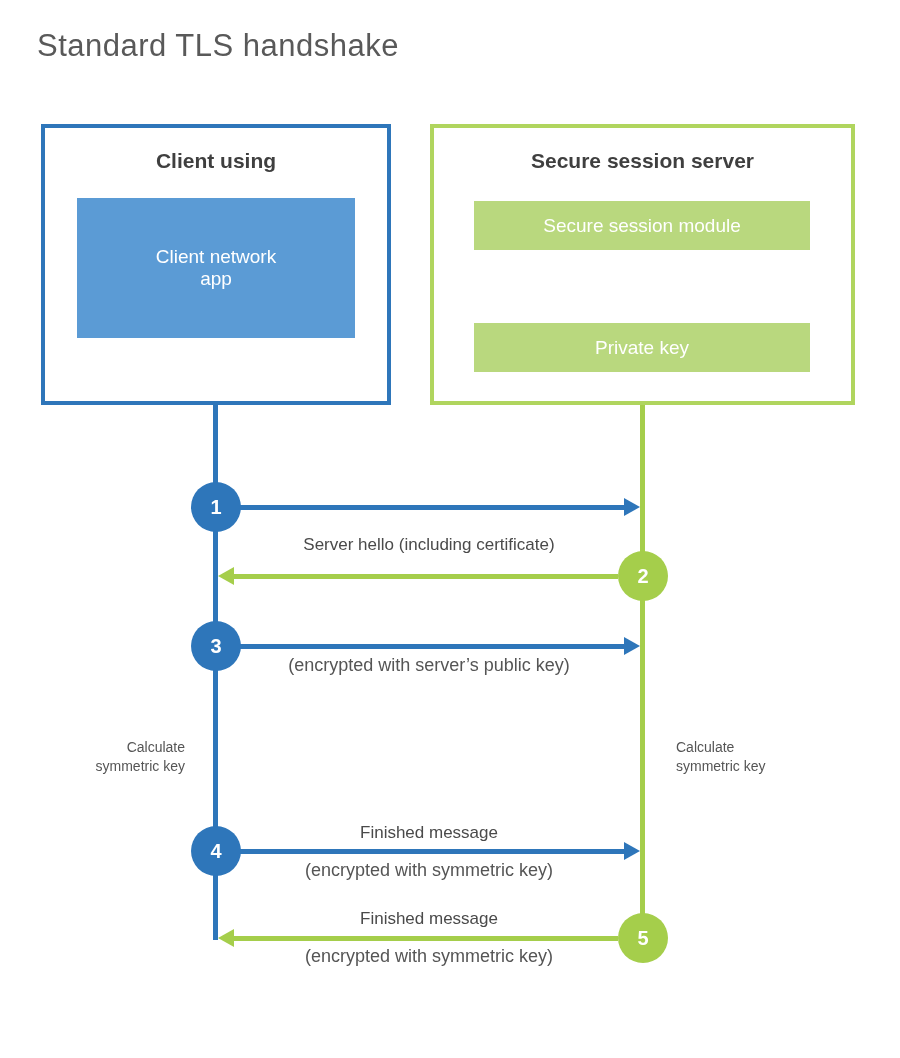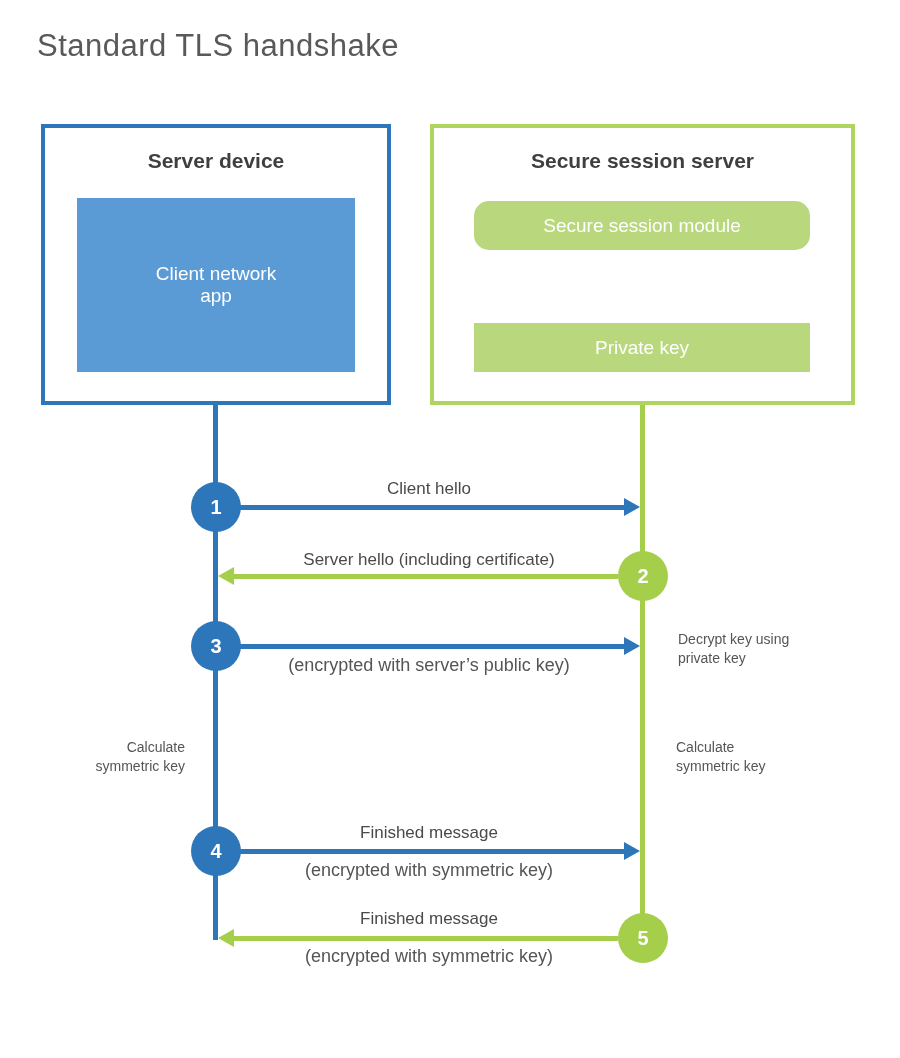--- a/index.html
+++ b/index.html
@@ -15,30 +15,30 @@
 
   
   .actor-box { top:124px; height:281px; box-sizing:border-box; background:#fff; }
   .client-box { left:41px; width:350px; border:4px solid #2e76ba; }
   .server-box { left:430px; width:425px; border:4px solid #b0d55e; }
   .actor-title {
     position:absolute; left:0; right:0; top:21px; text-align:center;
     font-size:21px; font-weight:bold; color:#3f3f3f;
   }
   .client-module {
-    left:77px; top:198px; width:278px; height:174px; background:#5b9bd5;
+    left:77px; top:198px; width:278px; height:140px; background:#5b9bd5;
     display:flex; align-items:center; justify-content:center;
     color:#ffffff; font-size:19px; text-align:center; white-space:pre-line;
   }
   .server-bar {
     left:474px; width:336px; height:49px; background:#b9d87e;
     display:flex; align-items:center; justify-content:center;
     color:#ffffff; font-size:19px;
   }
-  .bar-1 { top:201px;border-radius:15px; } .bar-2 { top:262px; } .bar-3 { top:323px; }
+  .bar-1 { top:201px; } .bar-2 { top:262px; } .bar-3 { top:323px; }
 
   
   .lifeline { width:5px; top:405px; }
   .lifeline-client { left:213px; height:535px; background:#2e76ba; }
   .lifeline-server { left:640px; height:533px; background:#a5ce4b; }
 
   
   .step-circle {
     width:50px; height:50px; border-radius:50%;
     color:#ffffff; font-size:20px; font-weight:bold;
@@ -71,50 +71,47 @@
   .note-left-align-right { text-align:right; }
 </style>
 </head>
 <body>
 
 <div class="canvas">
 
   <div class="abs page-title">Standard TLS handshake</div>
 
   <div class="abs actor-box client-box">
-    <div class="actor-title">Server device</div>
+    <div class="actor-title">Client using</div>
   </div>
   <div class="abs client-module">Client network
 app</div>
 
   <div class="abs actor-box server-box">
     <div class="actor-title">Secure session server</div>
   </div>
   <div class="abs server-bar bar-1">Secure session module</div>
   <div class="abs server-bar bar-3">Private key</div>
 
   <div class="abs lifeline lifeline-client"></div>
   <div class="abs lifeline lifeline-server"></div>
 
-  <div class="abs msg-label" style="top:479px;">Client hello</div>
   <div class="abs arrow-line arrow-blue" style="left:240px; top:505px;"></div>
   <div class="abs arrow-head head-right-blue" style="left:624px; top:498px;"></div>
   <div class="abs step-circle circle-blue" style="left:191px; top:482px;">1</div>
 
-  <div class="abs msg-label" style="top:550px;">Server hello (including certificate)</div>
+  <div class="abs msg-label" style="top:535px;">Server hello (including certificate)</div>
   <div class="abs arrow-head head-left-green" style="left:218px; top:567px;"></div>
   <div class="abs arrow-line arrow-green" style="left:234px; top:574px;"></div>
   <div class="abs step-circle circle-green" style="left:618px; top:551px;">2</div>
 
   <div class="abs arrow-line arrow-blue" style="left:240px; top:644px;"></div>
   <div class="abs arrow-head head-right-blue" style="left:624px; top:637px;"></div>
   <div class="abs msg-sublabel" style="top:655px;">(encrypted with server’s public key)</div>
   <div class="abs step-circle circle-blue" style="left:191px; top:621px;">3</div>
-  <div class="abs side-note note-right" style="left:678px; top:630px; width:160px;">Decrypt key using
-private key</div>
 
   <div class="abs side-note note-left-align-right" style="left:60px; top:738px; width:125px;">Calculate
 symmetric key</div>
   <div class="abs side-note note-right" style="left:676px; top:738px; width:160px;">Calculate
 symmetric key</div>
 
   <div class="abs msg-label" style="top:823px;">Finished message</div>
   <div class="abs arrow-line arrow-blue" style="left:240px; top:849px;"></div>
   <div class="abs arrow-head head-right-blue" style="left:624px; top:842px;"></div>
   <div class="abs msg-sublabel" style="top:860px;">(encrypted with symmetric key)</div>

